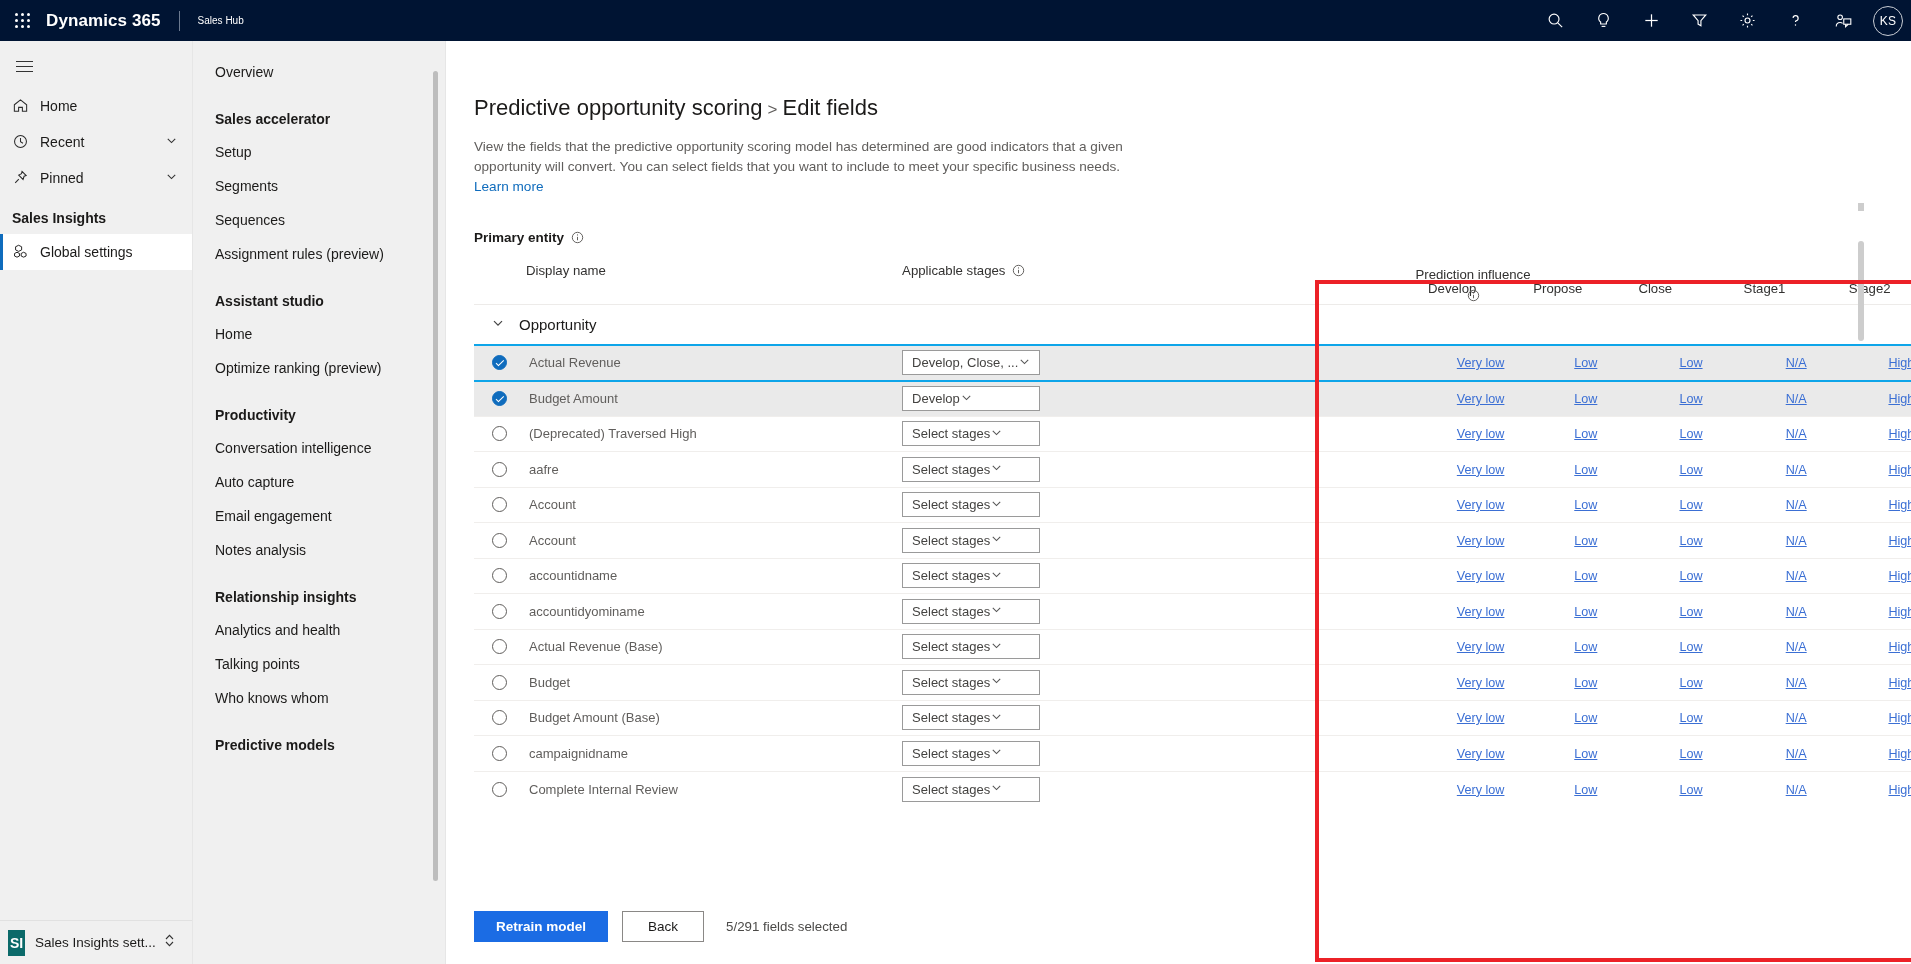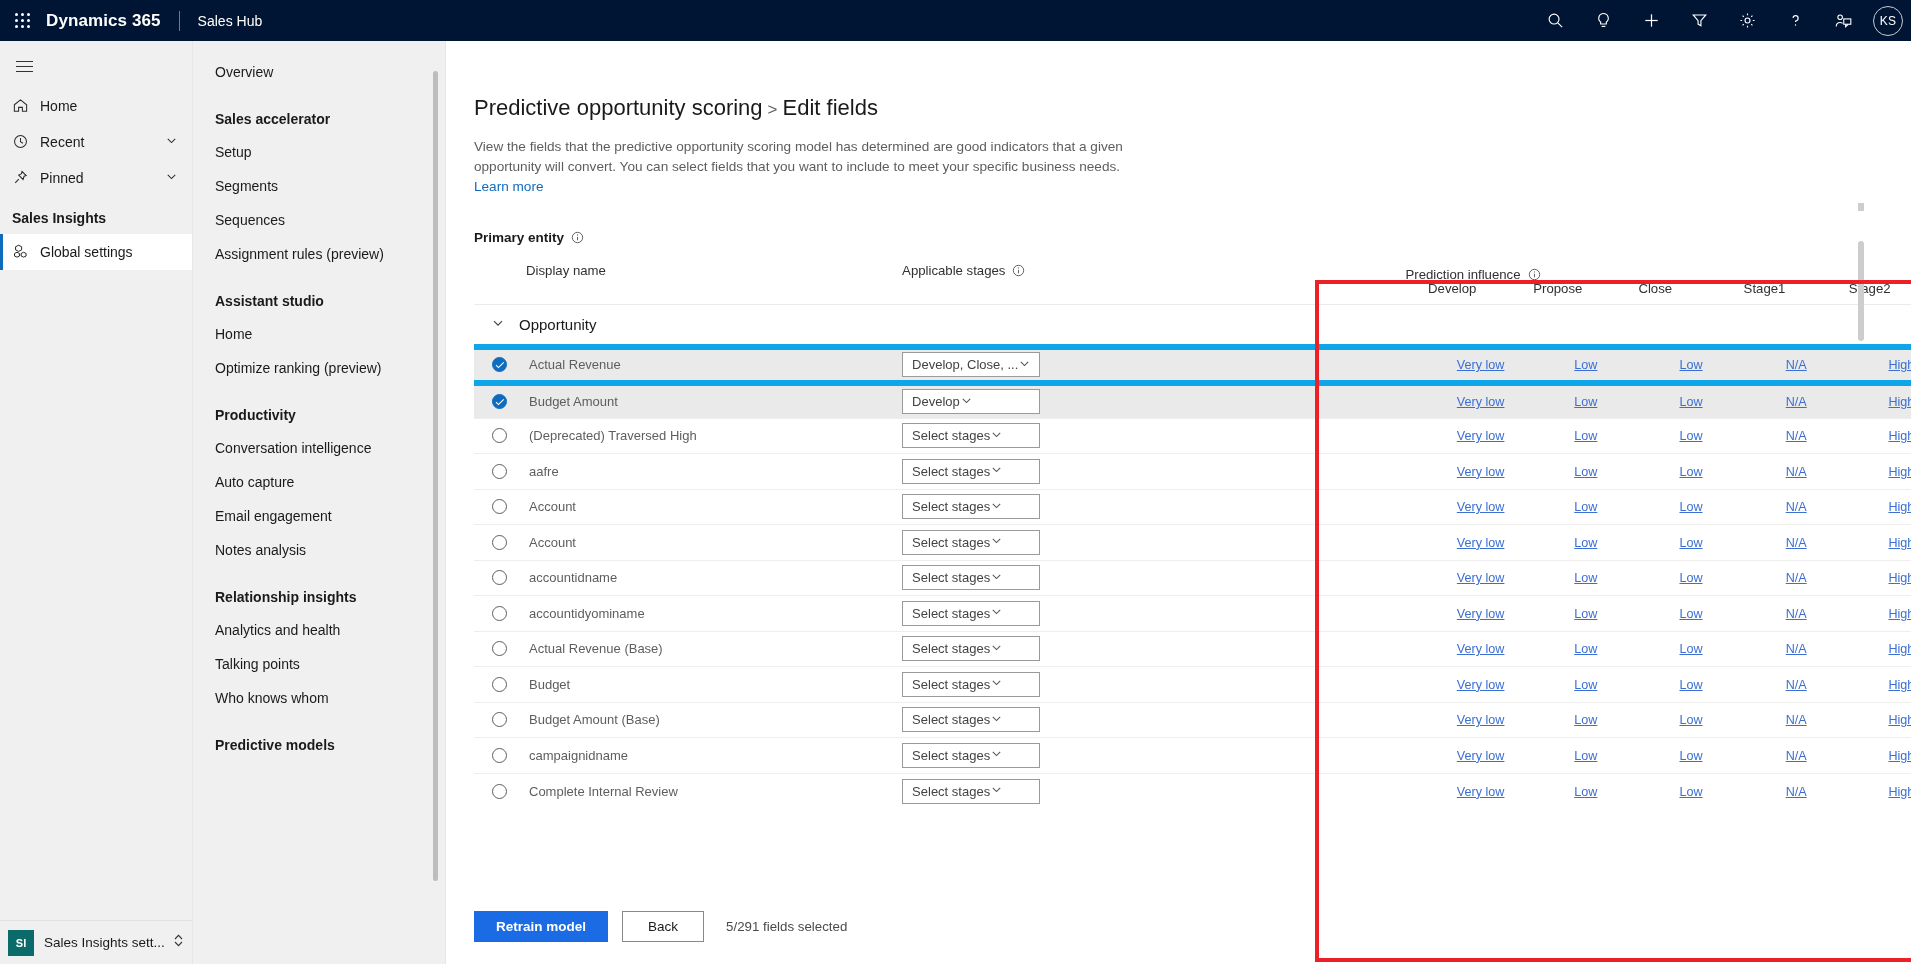--- a/index.html
+++ b/index.html
@@ -12,21 +12,21 @@
   
   .topbar {
     height: 41px; background: #001433; display: flex; align-items: center;
     position: relative;
   }
   .waffle { width: 44px; display: flex; align-items: center; justify-content: center; cursor: pointer; }
   .waffle-grid { display: grid; grid-template-columns: repeat(3, 3px); grid-gap: 3px; }
   .waffle-grid i { width: 3px; height: 3px; background: #ffffff; border-radius: 50%; display: block; }
   .brand { color: #fff; font-size: 17px; font-weight: bold; letter-spacing: .1px; margin-left: 2px; }
   .brand-sep { width: 1px; height: 20px; background: #6b7a90; margin: 0 18px; }
-  .apptitle { color: #fff; font-size: 14px; font-weight: normal; }
+  .apptitle { color: #fff; font-size: 10px; font-weight: normal; }
   .topright { position: absolute; right: 8px; top: 0; height: 41px; display: flex; align-items: center; gap: 0px; }
   .tr-btn {
     width: 48px; height: 41px; display: flex; align-items: center; justify-content: center;
     cursor: pointer;
   }
   .tr-btn svg { display: block; }
   .avatar {
     width: 30px; height: 30px; border-radius: 50%; border: 1px solid #c9cdd4;
     color: #fff; font-size: 12px; display: flex; align-items: center; justify-content: center;
     margin-left: 6px; cursor: pointer; letter-spacing:.3px;
@@ -55,21 +55,21 @@
   }
   .nav-item.selected { background: #ffffff; }
   .nav-item.selected::before {
     content: ""; position: absolute; left: 0; top: 0; bottom: 0; width: 3px; background: #0f6cbd;
   }
   .sitenav-footer {
     margin-top: auto; border-top: 1px solid #e1e1e1; height: 44px;
     display: flex; align-items: center; padding-left: 8px; cursor: pointer; background:#f0f0f0;
   }
   .si-badge {
-    width: 26px; height: 26px; background: #0b6a6a; color: #fff; font-size: 11px;
+    width: 17px; height: 26px; background: #0b6a6a; color: #fff; font-size: 14px;
     display: flex; align-items: center; justify-content: center; font-weight: 600;
   }
   .si-label { font-size: 13.5px; color: #1b1a19; margin-left: 10px; }
   .si-caret { margin-left: 7px; color: #333; }
 
   
   .subnav {
     width: 253px; flex: 0 0 253px; background: #f0f0f0; position: relative;
     padding-top: 14px; overflow: hidden; border-right: 1px solid #e6e6e6;
   }
@@ -105,30 +105,30 @@
   
   .tablewrap { position: relative; margin-top: 10px; }
   table.fields { width: 1480px; border-collapse: collapse; table-layout: fixed; margin-left: 28px; }
   table.fields th { font-weight: normal; font-size: 13.2px; color: #323130; text-align: left; }
   .th-display { padding: 8px 0 26px 52px; }
   .th-stages { padding: 8px 0 26px 0; text-align: left; }
   .th-stages .inner { display: flex; align-items: center; gap: 7px; }
   .th-infl { padding: 0; text-align: center; vertical-align: bottom; }
   .infl-group-label {
     position: absolute; top: 12px; left: 812px; width: 430px; text-align: center;
-    font-size: 13.2px; color: #323130; display: flex; align-items: center; justify-content: center; gap: 7px;
+    font-size: 13.2px; color: #323130; display: flex; align-items: center; justify-content: center; gap: 7px; flex-direction: column;
   }
   .th-infl span.sub { display: block; font-size: 13.2px; padding-bottom: 8px; }
 
   tr.grouprow td { padding: 11px 0 11px 0; border-top: 1px solid #edebe9; }
   .group-cell { display: flex; align-items: center; gap: 14px; padding-left: 17px; font-size: 15px; color: #1b1a19; }
   .chev-grp { color: #444; cursor: pointer; }
 
   tr.datarow td { height: 35.5px; border-top: 1px solid #f0eeec; font-size: 13px; color: #444341; }
-  tr.datarow.sel td { background: #eaeaea; border-top: 6px solid #0ea5e9; }
+  tr.datarow.sel td { background: #eaeaea; border-top: 2px solid #0ea5e9; }
   .cell-name { display: flex; align-items: center; gap: 22px; padding-left: 18px; }
   .radio {
     width: 15px; height: 15px; border: 1.4px solid #605e5c; border-radius: 50%;
     flex: 0 0 15px; cursor: pointer; background: #fff;
   }
   .radio.checked {
     background: #0f6cbd; border-color: #0f6cbd; position: relative;
   }
   .radio.checked::after {
     content: ""; position: absolute; left: 3.4px; top: 4.2px; width: 7px; height: 3.4px;

